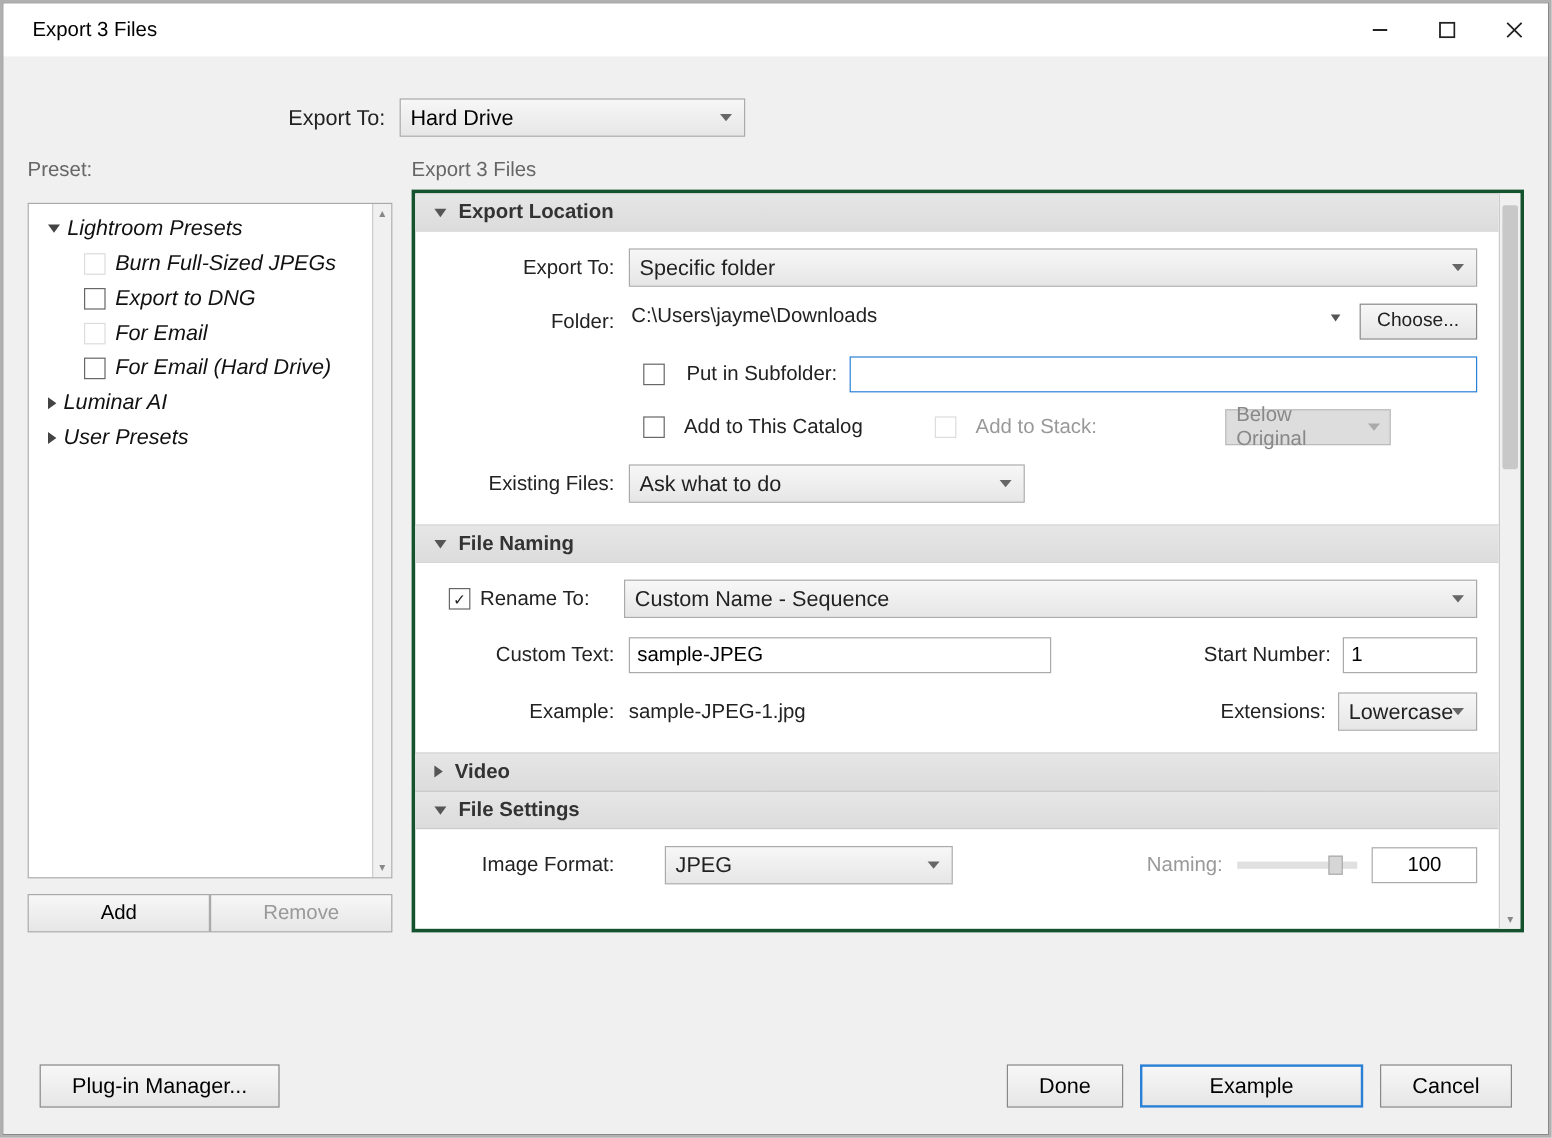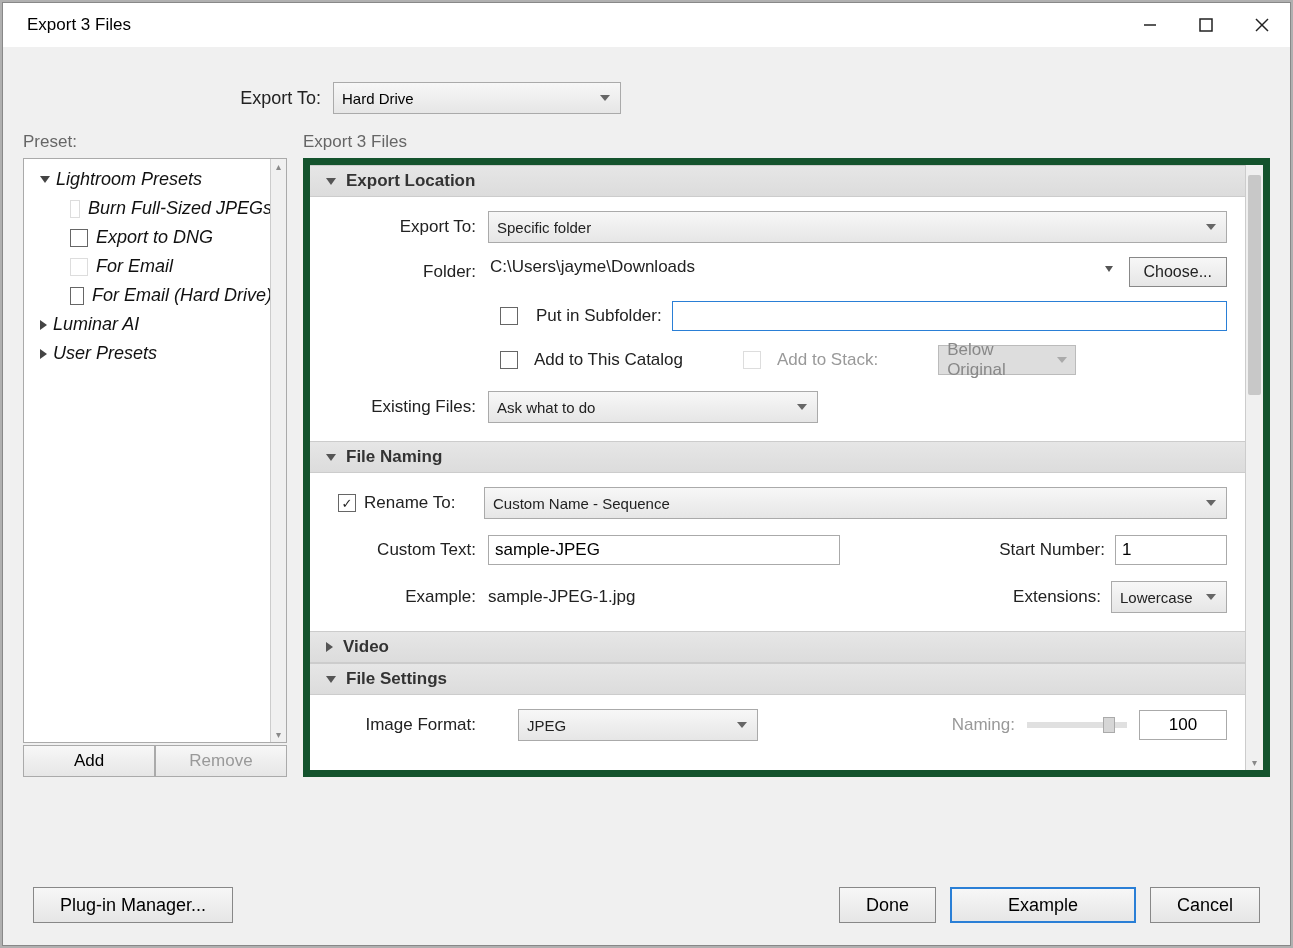--- a/index.html
+++ b/index.html
@@ -6,43 +6,43 @@
 body { background: #b0b0b0; width: 1293px; height: 948px; overflow: hidden; }
 .window { background: #fff; width: 1289px; height: 944px; margin: 2px; border: 1px solid #888; display: flex; flex-direction: column; }
 .titlebar { height: 44px; display: flex; align-items: center; justify-content: space-between; padding: 0 0 0 24px; background: #fff; }
 .titlebar-text { font-size: 17px; color: #000; }
 .winbtns { display: flex; height: 100%; }
 .winbtn { width: 56px; height: 44px; display: flex; align-items: center; justify-content: center; font-size: 16px; color: #222; cursor: default; }
 .winbtn svg { stroke: #222; stroke-width: 1.5; fill: none; }
 .body { flex: 1; background: #f0f0f0; padding: 10px 20px 20px 20px; display: flex; flex-direction: column; }
 .top-row { display: flex; align-items: center; margin: 25px 0 18px 0; }
 .top-row-label { width: 310px; text-align: right; font-size: 18px; color: #222; padding-right: 12px; }
-.select { height: 32px; border: 1px solid #aaa; background: linear-gradient(#f7f7f7,#e6e6e6); font-size: 15px; padding: 2px 28px 2px 8px; position: relative; display: inline-flex; align-items: center; }
+.select { height: 32px; border: 1px solid #aaa; background: linear-gradient(#f7f7f7,#e6e6e6); font-size: 18px; padding: 2px 28px 2px 8px; position: relative; display: inline-flex; align-items: center; }
 .select.top { width: 288px; }
 .select::after { content: ""; position: absolute; right: 10px; top: 50%; transform: translateY(-50%); border-left: 5px solid transparent; border-right: 5px solid transparent; border-top: 6px solid #666; }
 .middle { flex: 1; display: flex; gap: 16px; min-height: 0; }
-.col-left { width: 264px; display: flex; flex-direction: column; }
+.col-left { width: 304px; display: flex; flex-direction: column; gap: 11px; }
 .col-label { font-size: 17px; color: #666; margin-bottom: 6px; }
 .preset-box { flex: 1; background: #fff; border: 1px solid #aaa; position: relative; padding: 6px 14px 6px 6px; overflow: hidden; }
 .preset-scroll { position: absolute; right: 0; top: 0; bottom: 0; width: 16px; border-left: 1px solid #ccc; display: flex; flex-direction: column; justify-content: space-between; align-items: center; background: #f0f0f0; }
 .scroll-arrow { font-size: 10px; color: #888; padding: 2px; }
 .preset-tree { font-size: 18px; color: #111; }
 .tree-item { display: flex; align-items: center; padding: 4px 0 4px 10px; white-space: nowrap; font-style: italic; }
 .tree-arrow { display: inline-block; width: 0; height: 0; margin-right: 6px; }
 .tree-arrow.down { border-left: 5px solid transparent; border-right: 5px solid transparent; border-top: 7px solid #444; }
 .tree-arrow.right { border-top: 5px solid transparent; border-bottom: 5px solid transparent; border-left: 7px solid #444; }
 .tree-child { padding-left: 40px; display: flex; align-items: center; }
 .checkbox { width: 18px; height: 18px; border: 1px solid #666; margin-right: 8px; display: inline-flex; align-items: center; justify-content: center; background: #fff; }
 .checkbox.checked::after { content: "✓"; font-size: 13px; color: #222; }
 .checkbox.ghost { border-color: #ddd; }
 .preset-btns { display: flex; margin-top: 2px; }
 .preset-btn { flex: 1; height: 32px; background: linear-gradient(#f7f7f7,#e6e6e6); border: 1px solid #aaa; font-size: 17px; display: flex; align-items: center; justify-content: center; }
 .preset-btn.disabled { color: #999; }
 .col-right { flex: 1; display: flex; flex-direction: column; min-width: 0; }
-.right-body { flex: 1; border: 7px solid #14532d; background: #fff; position: relative; overflow: hidden; }
+.right-body { flex: 1; border: 3px solid #14532d; background: #fff; position: relative; overflow: hidden; }
 .right-scroll { position: absolute; right: 0; top: 0; bottom: 0; width: 18px; background: #f0f0f0; border-left: 1px solid #ccc; }
 .right-scroll-thumb { position: absolute; left: 2px; right: 2px; top: 10px; height: 220px; background: #c8c8c8; border-radius: 2px; }
 .right-scroll-arrowb { position: absolute; bottom: 2px; left: 0; right: 0; text-align: center; font-size: 10px; color: #888; }
 .panels { position: absolute; left: 0; right: 18px; top: 0; bottom: 0; overflow: hidden; }
 .panel-header { background: linear-gradient(#e6e6e6,#dcdcdc); border-top: 1px solid #ccc; border-bottom: 1px solid #ccc; height: 32px; display: flex; align-items: center; padding-left: 16px; font-size: 17px; font-weight: 700; color: #333; }
 .panel-header .tri { margin-right: 10px; }
 .tri.down { display: inline-block; width: 0; height: 0; border-left: 5px solid transparent; border-right: 5px solid transparent; border-top: 7px solid #555; }
 .tri.right { display: inline-block; width: 0; height: 0; border-top: 5px solid transparent; border-bottom: 5px solid transparent; border-left: 7px solid #555; }
 .panel-body { padding: 14px 18px 18px 18px; font-size: 17px; color: #222; }
 .formrow { display: flex; align-items: center; margin-bottom: 14px; }
@@ -53,21 +53,21 @@
 .folder-path { flex: 1; padding-left: 2px; }
 .folder-drop { width: 14px; height: 14px; margin-right: 10px; }
 .folder-drop::before { content: ""; display: inline-block; border-left: 4px solid transparent; border-right: 4px solid transparent; border-top: 6px solid #555; }
 .btn { height: 30px; padding: 0 14px; background: linear-gradient(#f7f7f7,#e6e6e6); border: 1px solid #888; font-size: 16px; display: inline-flex; align-items: center; }
 .sub-row { display: flex; align-items: center; margin-left: 172px; margin-bottom: 14px; gap: 10px; }
 .textin { height: 30px; border: 1px solid #aaa; background: #fff; padding: 2px 6px; font-size: 17px; }
 .textin.subfolder { flex: 1; border: 1px solid #2a7fd6; min-width: 430px; }
 .catalog-row { display: flex; align-items: center; margin-left: 172px; gap: 60px; margin-bottom: 16px; }
 .catalog-row .grp { display: flex; align-items: center; gap: 8px; }
 .disabled-text { color: #999; }
-.disabled-select { background: #ddd; color: #888; border: 1px solid #bbb; padding: 3px 26px 3px 8px; position: relative; height: 30px; display: inline-flex; align-items: center; width: 138px; }
+.disabled-select { background: #ddd; color: #888; border: 1px solid #bbb; padding: 3px 26px 3px 8px; position: relative; height: 30px; display: inline-flex; align-items: center; width: 138px; margin-left: 47px; }
 .disabled-select::after { content: ""; position: absolute; right: 8px; top: 50%; transform: translateY(-50%); border-left: 5px solid transparent; border-right: 5px solid transparent; border-top: 6px solid #aaa; }
 .fn-row1 { display: flex; align-items: center; margin-bottom: 16px; }
 .fn-row1 .select { flex: 1; }
 .fn-row2 { display: flex; align-items: center; gap: 40px; margin-bottom: 16px; }
 .fn-row2 .part1 { display: flex; align-items: center; }
 .fn-row2 .textin { width: 352px; }
 .fn-row2 .part2 { margin-left: auto; display: flex; align-items: center; }
 .fn-row2 .part2 .textin { width: 112px; }
 .fn-row3 { display: flex; align-items: center; }
 .fn-row3 .ext { margin-left: auto; display: flex; align-items: center; }

